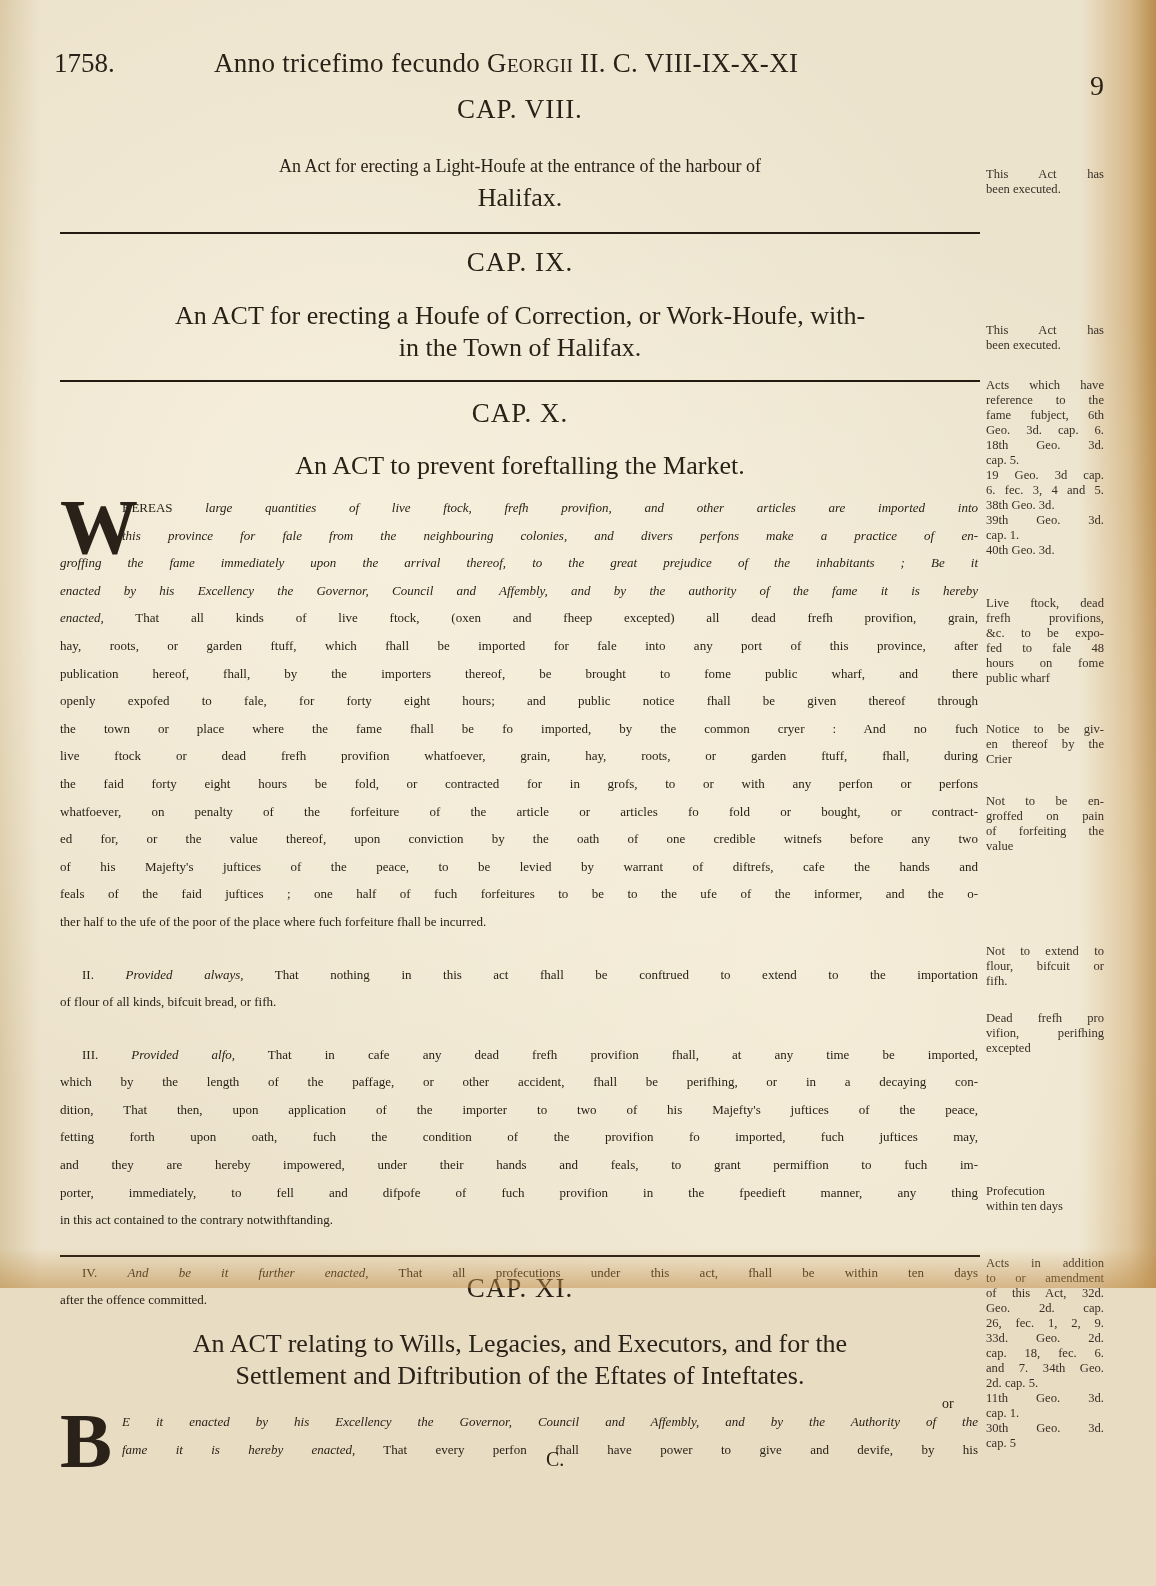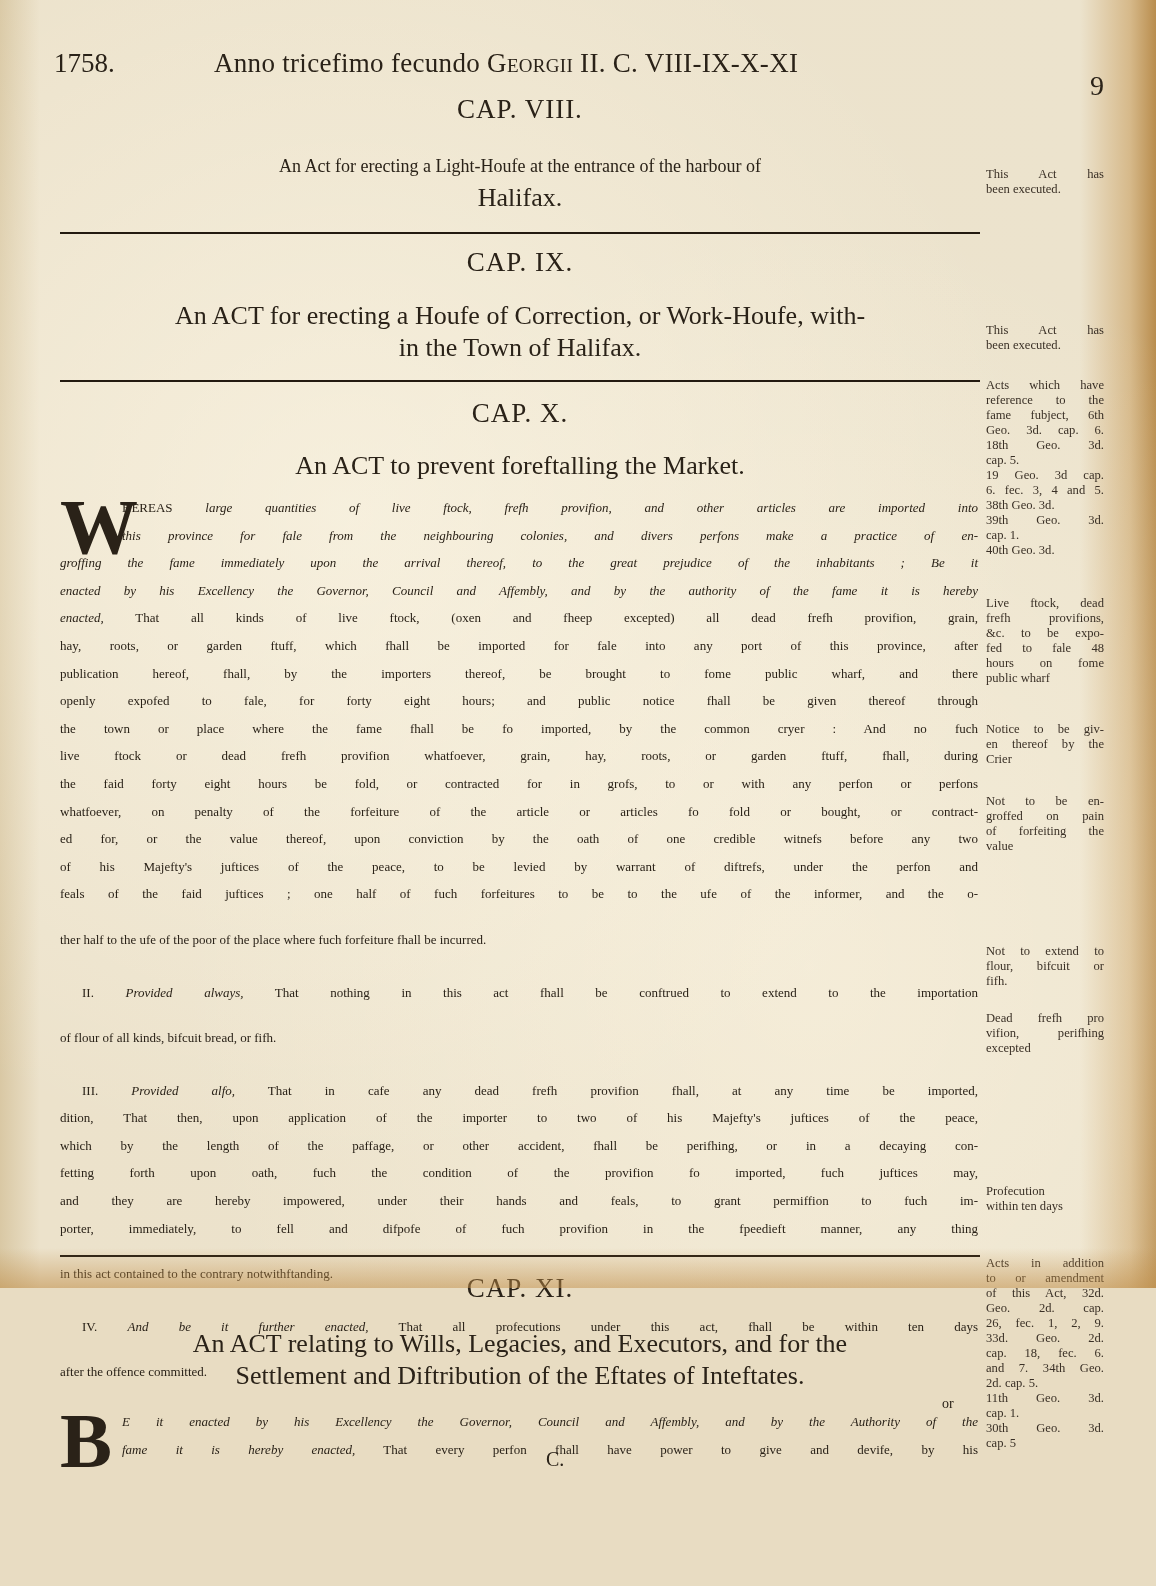--- a/index.html
+++ b/index.html
@@ -32,21 +32,21 @@
 
   .cap-heading { left: 60px; width: 920px; text-align: center; font-size: 27px; letter-spacing: 1px; }
   .act-title { left: 60px; width: 920px; text-align: center; font-size: 26px; line-height: 32px; }
   .rule { left: 60px; width: 920px; height: 0; border-top: 2.5px solid #231a10; }
 
   .body-text {
     left: 60px; width: 918px; font-size: 13px; line-height: 27.6px;
     text-align: justify;
   }
   .body-text .line { display: block; white-space: nowrap; text-align-last: justify; text-align: justify; height: 27.6px; }
-  .body-text .line.last { text-align-last: left; margin-top: 18px; }
+  .body-text .line.last { text-align-last: left; }
   .body-text .ind { padding-left: 62px; }
   .body-text .par { padding-left: 22px; margin-top: 25px; }
   .it { font-style: italic; }
   .dropcap {
     position: absolute; font-size: 78px; line-height: 66px; font-weight: bold;
     font-family: "Liberation Serif", serif;
   }
 
   .margin-note {
     left: 986px; width: 118px; font-size: 12.6px; line-height: 15px;
@@ -116,28 +116,28 @@
       <span class="line"><span class="it">enacted by his Excellency the Governor, Council and Affembly, and by the authority of the fame it is hereby</span></span>
       <span class="line"><span class="it">enacted,</span><span> That all kinds of live ftock, (oxen and fheep excepted) all dead frefh provifion, grain,</span></span>
       <span class="line"><span>hay, roots, or garden ftuff, which fhall be imported for fale into any port of this province, after</span></span>
       <span class="line"><span>publication hereof, fhall, by the importers thereof, be brought to fome public wharf, and there</span></span>
       <span class="line"><span>openly expofed to fale, for forty eight hours; and public notice fhall be given thereof through</span></span>
       <span class="line"><span>the town or place where the fame fhall be fo imported, by the common cryer : And no fuch</span></span>
       <span class="line"><span>live ftock or dead frefh provifion whatfoever, grain, hay, roots, or garden ftuff, fhall, during</span></span>
       <span class="line"><span>the faid forty eight hours be fold, or contracted for in grofs, to or with any perfon or perfons</span></span>
       <span class="line"><span>whatfoever, on penalty of the forfeiture of the article or articles fo fold or bought, or contract-</span></span>
       <span class="line"><span>ed for, or the value thereof, upon conviction by the oath of one credible witnefs before any two</span></span>
-      <span class="line"><span>of his Majefty's juftices of the peace, to be levied by warrant of diftrefs, under the perfon and</span></span>
+      <span class="line"><span>of his Majefty's juftices of the peace, to be levied by warrant of diftrefs, cafe the hands and</span></span>
       <span class="line"><span>feals of the faid juftices ; one half of fuch forfeitures to be to the ufe of the informer, and the o-</span></span>
       <span class="line last"><span>ther half to the ufe of the poor of the place where fuch forfeiture fhall be incurred.</span></span>
       <span class="line par"><span>II. </span><span class="it">Provided always,</span><span> That nothing in this act fhall be conftrued to extend to the importation</span></span>
       <span class="line last"><span>of flour of all kinds, bifcuit bread, or fifh.</span></span>
       <span class="line par"><span>III. </span><span class="it">Provided alfo,</span><span> That in cafe any dead frefh provifion fhall, at any time be imported,</span></span>
+      <span class="line"><span>which by the length of the paffage, or other accident, fhall be perifhing, or in a decaying con-</span></span>
       <span class="line"><span>dition, That then, upon application of the importer to two of his Majefty's juftices of the peace,</span></span>
-      <span class="line"><span>which by the length of the paffage, or other accident, fhall be perifhing, or in a decaying con-</span></span>
       <span class="line"><span>fetting forth upon oath, fuch the condition of the provifion fo imported, fuch juftices may,</span></span>
       <span class="line"><span>and they are hereby impowered, under their hands and feals, to grant permiffion to fuch im-</span></span>
       <span class="line"><span>porter, immediately, to fell and difpofe of fuch provifion in the fpeedieft manner, any thing</span></span>
       <span class="line last"><span>in this act contained to the contrary notwithftanding.</span></span>
       <span class="line par"><span>IV. </span><span class="it">And be it further enacted,</span><span> That all profecutions under this act, fhall be within ten days</span></span>
       <span class="line last"><span>after the offence committed.</span></span>
     </div>
 
   <div class="abs margin-note" style="top:596px">
       <span class="ml">Live ftock, dead</span>

